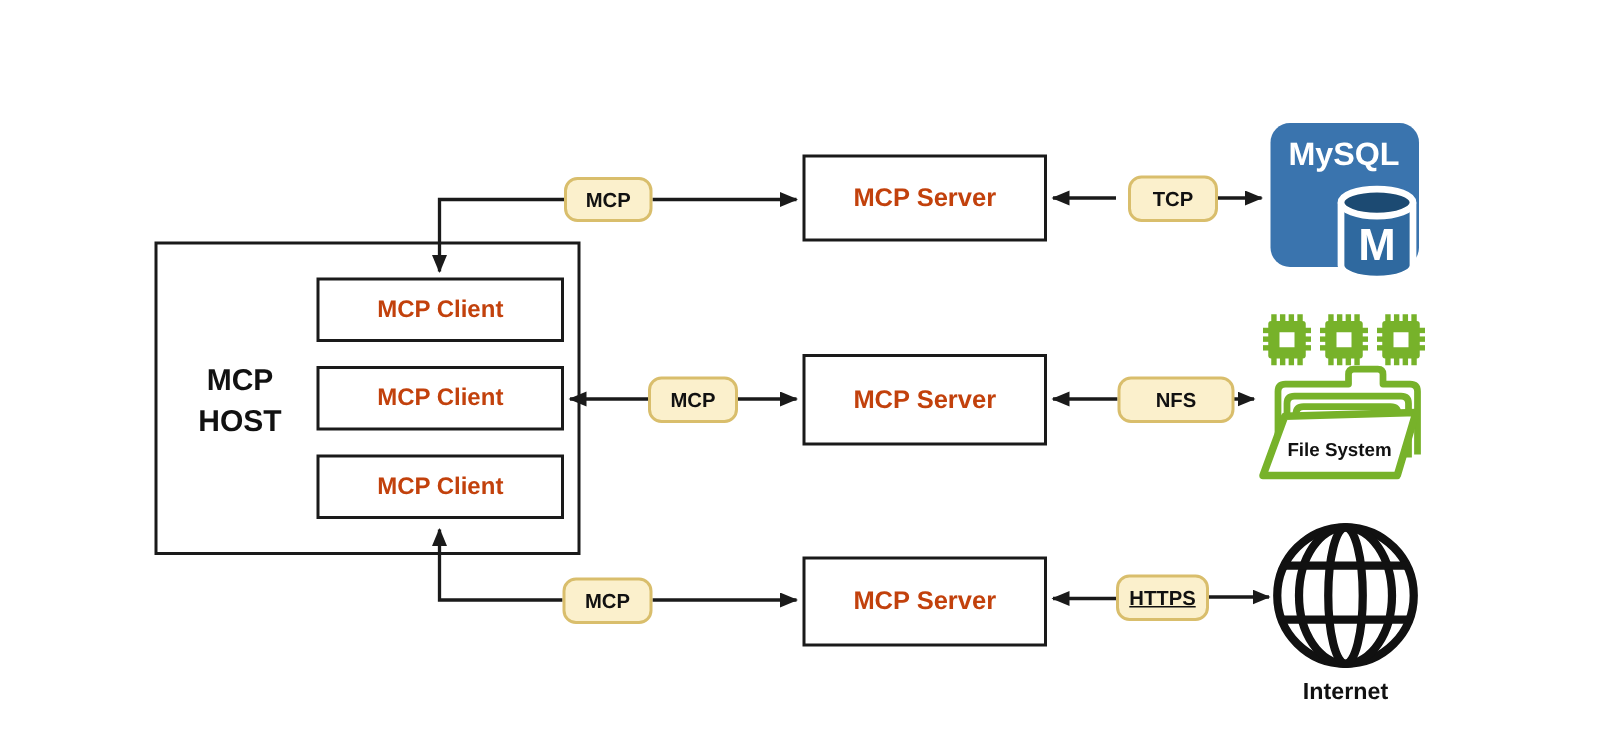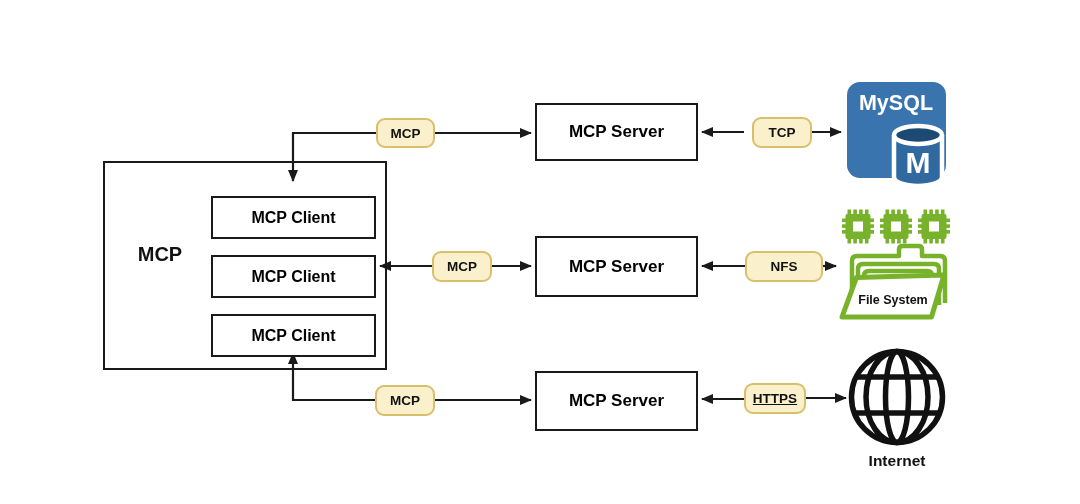--- a/index.html
+++ b/index.html
@@ -19,42 +19,41 @@
     z-index: 1;
   }
   .box {
     position: absolute;
     border: 2px solid #1a1a1a;
     background: #ffffff;
     display: flex;
     align-items: center;
     justify-content: center;
     z-index: 2;
-    color: #000000;
+    color: #c2410c;
   }
   #host-box {
     left: 103px; top: 161px; width: 284px; height: 209px;
     background: transparent;
     justify-content: flex-start;
   }
   .host-label {
     position: absolute;
     left: 108px; top: 241px; width: 104px;
     text-align: center;
     font-size: 20px;
     font-weight: bold;
     line-height: 27px;
     color: #111;
     z-index: 2;
   }
   .client-box {
     left: 211px; width: 165px; height: 43px;
     font-size: 16px; font-weight: bold;
     z-index: 3;
-    margin-top: 11px;
   }
   #client-1 { top: 185px; }
   #client-2 { top: 244px; }
   #client-3 { top: 303px; }
   .server-box {
     left: 535px; width: 163px;
     font-size: 17px; font-weight: bold;
     z-index: 3;
   }
   #server-1 { top: 103px; height: 58px; }
@@ -134,20 +133,21 @@
       </g>
       <g>
         <path d="M806 398 H846" marker-end="url(#ah)"></path>
       </g>
     </g>
   </svg>
 
   <div class="box" id="host-box"></div>
   <div class="host-label">
     <div>MCP</div>
+    <div>HOST</div>
   </div>
 
   <div class="box client-box" id="client-1">
     <span>MCP Client</span>
   </div>
   <div class="box client-box" id="client-2">
     <span>MCP Client</span>
   </div>
   <div class="box client-box" id="client-3">
     <span>MCP Client</span>

